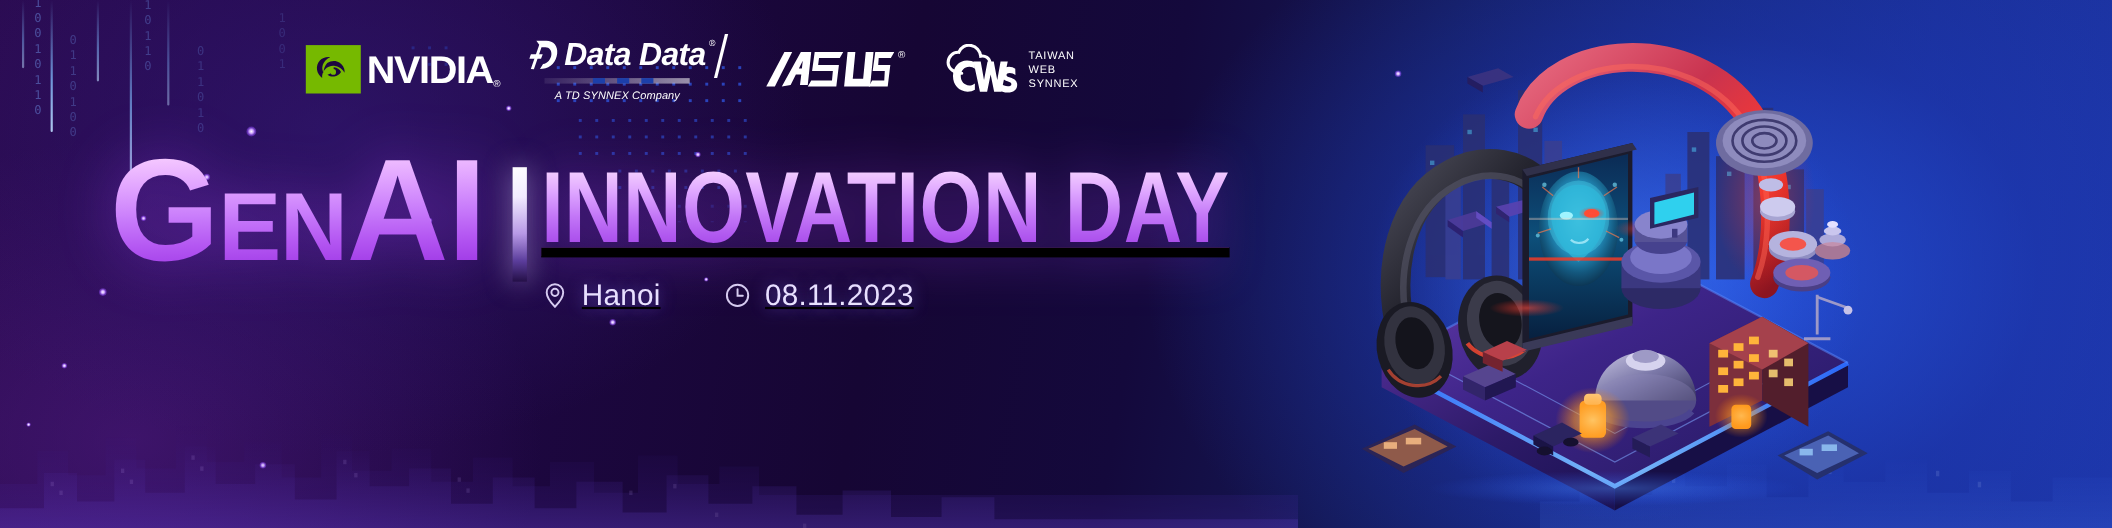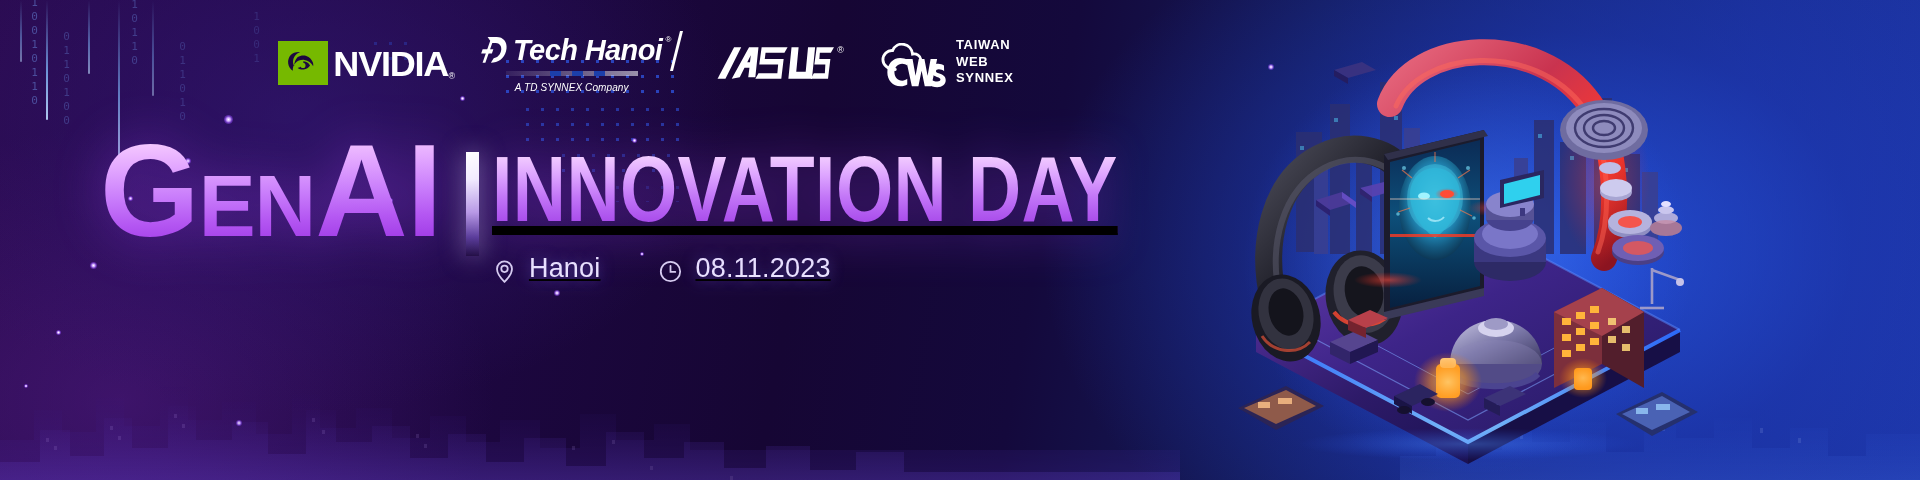--- a/index.html
+++ b/index.html
@@ -92,21 +92,21 @@
     white-space:nowrap;
   }
 
   .asus-wrap{margin-left:54px;display:flex;align-items:flex-start;}
   .asus-svg{width:118px;height:38px;}
   .asus-reg{color:#fff;font-size:9px;margin-left:3px;margin-top:1px;}
 
   .tws-wrap{margin-left:30px;display:flex;align-items:flex-end;}
   .tws-svg{width:78px;height:46px;}
   .tws-lines{
-    margin-left:4px;margin-bottom:2px;color:#fff;font-size:13px;font-weight:700;
+    margin-left:4px;margin-bottom:2px;color:#fff;font-size:10px;font-weight:400;
     line-height:1.28;letter-spacing:.7px;
   }
 
   
   .headline{position:absolute;left:100px;top:130px;display:flex;align-items:flex-start;}
 
   .genai{
     font-size:132px;line-height:.92;font-weight:700;letter-spacing:-1px;
     background:linear-gradient(178deg,#ffe4fb 0%,#f2c3ff 14%,#e2a6ff 30%,#c97dfb 52%,#b457f2 72%,#a33fe8 88%,#9a33e0 100%);
     -webkit-background-clip:text;background-clip:text;color:transparent;
@@ -136,21 +136,21 @@
     filter:drop-shadow(0 0 24px rgba(170,70,255,.4));
   }
 
   .subtitle{
     color:#ffffff;font-size:28.5px;font-weight:700;letter-spacing:-.1px;
     margin-top:4px;white-space:nowrap;
     text-shadow:0 0 16px rgba(150,130,255,.55), 0 1px 2px rgba(20,0,50,.6);
   }
 
   .meta{display:flex;align-items:center;gap:0;margin-top:20px;}
-  .meta-item{display:flex;align-items:flex-end;color:#eae4ff;font-size:27px;letter-spacing:.2px;
+  .meta-item{display:flex;align-items:center;color:#eae4ff;font-size:27px;letter-spacing:.2px;
     text-shadow:0 0 14px rgba(140,120,255,.5);}
   .meta-item + .meta-item{margin-left:58px;}
   .meta-ico{width:25px;height:25px;margin-right:12px;flex:none;opacity:.92;}
 
   
   .art{
     position:absolute; left:1238px; top:12px; width:460px; height:460px;
   }
   .art svg{width:100%;height:100%;display:block;}
 </style>
@@ -256,21 +256,21 @@
       <div class="nv-word">NVIDIA</div>
       <span class="nv-reg">®</span>
     </div>
 
     <div class="td-wrap">
       <div class="td-main">
         <svg class="td-d" viewBox="0 0 34 40">
           <path fill="#ffffff" d="M8 3 h11 c8 0 13 6 12 14 -1 9 -7 16 -16 17 l-3 .3 3.4 -5.6 c5 -.9 8.6 -5 9.2 -10.3 .5 -4.6 -2.2 -8.2 -6.6 -8.2 h-4.3 l-8.4 24.2 -3.4 -.2 9.3 -26.6 z"></path>
           <path fill="#ffffff" d="M2 18 h13 l-1.8 5 h-13 z"></path>
         </svg>
-        <div class="td-word">Tech Hanoi</div>
+        <div class="td-word">Data Data</div>
         <span class="td-tm">®</span>
         <span class="td-slash"></span>
       </div>
       <div class="td-bar">
         <i style="left:44px"></i>
           <i style="left:66px"></i>
           <i style="left:88px"></i>
       </div>
       <div class="td-sub">A TD SYNNEX Company</div>
     </div>

